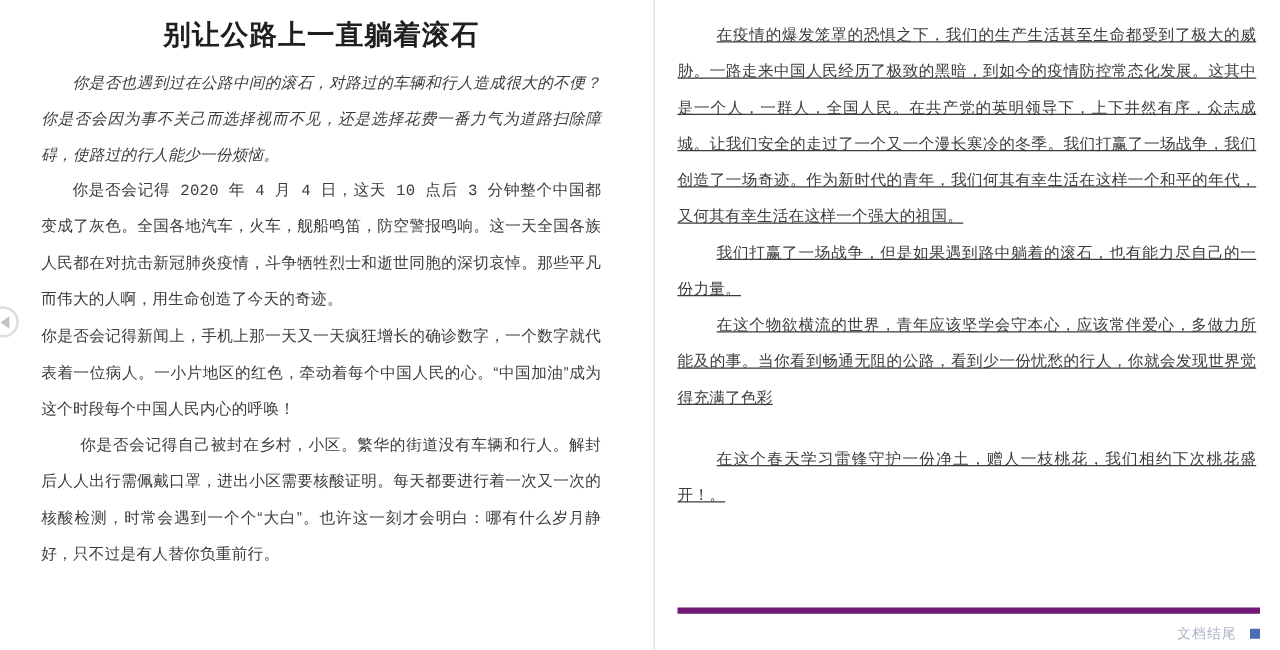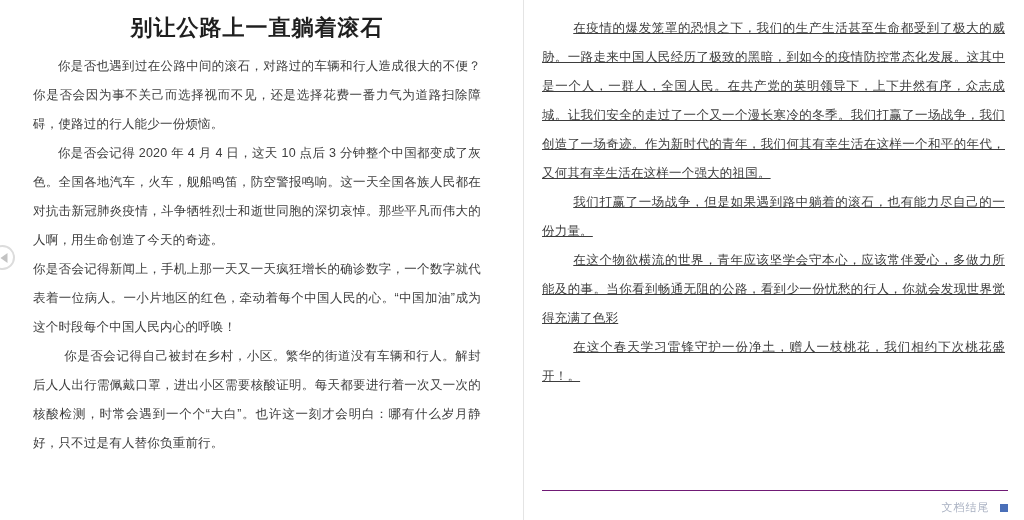--- a/index.html
+++ b/index.html
@@ -30,21 +30,21 @@
     font-family: "Liberation Sans", sans-serif;
   }
 
   .para {
     font-size: 12.5px; line-height: 29px; color: #3d3d3d;
     text-align: justify; letter-spacing: 0.2px;
   }
 
   .end-footer {
     position: absolute; left: 18px; right: 16px; bottom: 4px;
-    border-top: 1px solid #701a75;
+    border-top: 5px solid #701a75;
     padding-top: 7px;
     text-align: right;
     white-space: nowrap;
   }
   .end-label {
     font-size: 11px; color: #a9b1c2; vertical-align: middle;
     letter-spacing: 1px;
   }
   .end-square {
     display: inline-block; width: 8px; height: 8px;
@@ -67,35 +67,35 @@
   }
 </style>
 </head>
 <body>
 
 <div class="viewport">
 
   <div class="page page-left">
     <h1 class="title">别让公路上一直躺着滚石</h1>
     <div>
-        <p class="para" style="text-indent: 2em;">你是否也遇到过在公路中间的滚石，对路过的车辆和行人造成很大的不便？你是否会因为事不关己而选择视而不见，还是选择花费一番力气为道路扫除障碍，使路过的行人能少一份烦恼。</p>
-        <p class="para" style="text-indent: 2em;">你是否会记得 2020 年 4 月 4 日，这天 10 点后 3 分钟整个中国都变成了灰色。全国各地汽车，火车，舰船鸣笛，防空警报鸣响。这一天全国各族人民都在对抗击新冠肺炎疫情，斗争牺牲烈士和逝世同胞的深切哀悼。那些平凡而伟大的人啊，用生命创造了今天的奇迹。</p>
+        <p class="para" style="text-indent: 2em; font-style: italic;">你是否也遇到过在公路中间的滚石，对路过的车辆和行人造成很大的不便？你是否会因为事不关己而选择视而不见，还是选择花费一番力气为道路扫除障碍，使路过的行人能少一份烦恼。</p>
+        <p class="para" style="text-indent: 2em; font-family: Liberation Mono, monospace;">你是否会记得 2020 年 4 月 4 日，这天 10 点后 3 分钟整个中国都变成了灰色。全国各地汽车，火车，舰船鸣笛，防空警报鸣响。这一天全国各族人民都在对抗击新冠肺炎疫情，斗争牺牲烈士和逝世同胞的深切哀悼。那些平凡而伟大的人啊，用生命创造了今天的奇迹。</p>
         <p class="para" style="text-indent: 0em;">你是否会记得新闻上，手机上那一天又一天疯狂增长的确诊数字，一个数字就代表着一位病人。一小片地区的红色，牵动着每个中国人民的心。“中国加油”成为这个时段每个中国人民内心的呼唤！</p>
         <p class="para" style="text-indent: 2.5em;">你是否会记得自己被封在乡村，小区。繁华的街道没有车辆和行人。解封后人人出行需佩戴口罩，进出小区需要核酸证明。每天都要进行着一次又一次的核酸检测，时常会遇到一个个“大白”。也许这一刻才会明白：哪有什么岁月静好，只不过是有人替你负重前行。</p>
       </div>
   </div>
 
   <div class="divider"></div>
 
   <div class="page page-right">
     <div>
         <p class="para" style="text-indent: 2.5em;">在疫情的爆发笼罩的恐惧之下，我们的生产生活甚至生命都受到了极大的威胁。一路走来中国人民经历了极致的黑暗，到如今的疫情防控常态化发展。这其中是一个人，一群人，全国人民。在共产党的英明领导下，上下井然有序，众志成城。让我们安全的走过了一个又一个漫长寒冷的冬季。我们打赢了一场战争，我们创造了一场奇迹。作为新时代的青年，我们何其有幸生活在这样一个和平的年代，又何其有幸生活在这样一个强大的祖国。</p>
         <p class="para" style="text-indent: 2.5em;">我们打赢了一场战争，但是如果遇到路中躺着的滚石，也有能力尽自己的一份力量。</p>
         <p class="para" style="text-indent: 2.5em;">在这个物欲横流的世界，青年应该坚学会守本心，应该常伴爱心，多做力所能及的事。当你看到畅通无阻的公路，看到少一份忧愁的行人，你就会发现世界觉得充满了色彩</p>
-        <p class="para" style="text-indent: 2.5em;">在这个春天学习雷锋守护一份净土，赠人一枝桃花，我们相约下次桃花盛开！。</p>
+        <p class="para" style="text-indent: 2.5em; margin-top: 20px;">在这个春天学习雷锋守护一份净土，赠人一枝桃花，我们相约下次桃花盛开！。</p>
       </div>
     <div class="end-footer">
       <span class="end-label">文档结尾</span>
       <span class="end-square" style="background: rgb(74, 111, 184);"></span>
     </div>
   </div>
 
   <button class="nav-prev">
     <span class="tri"></span>
   </button>

